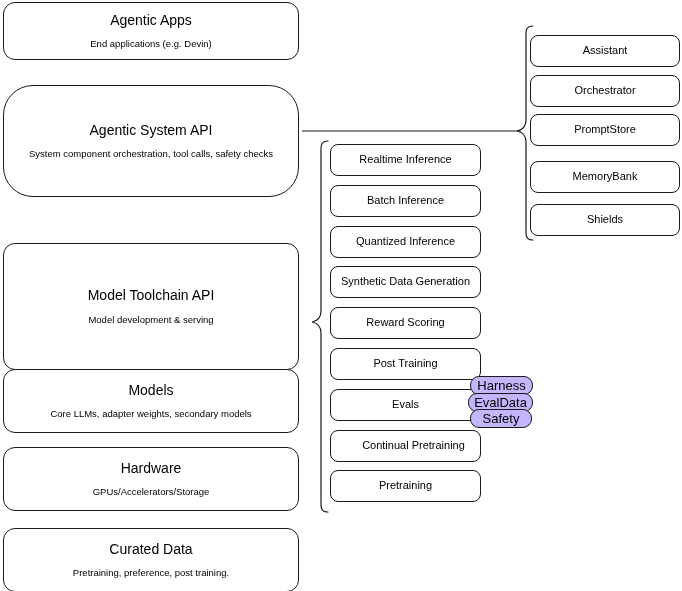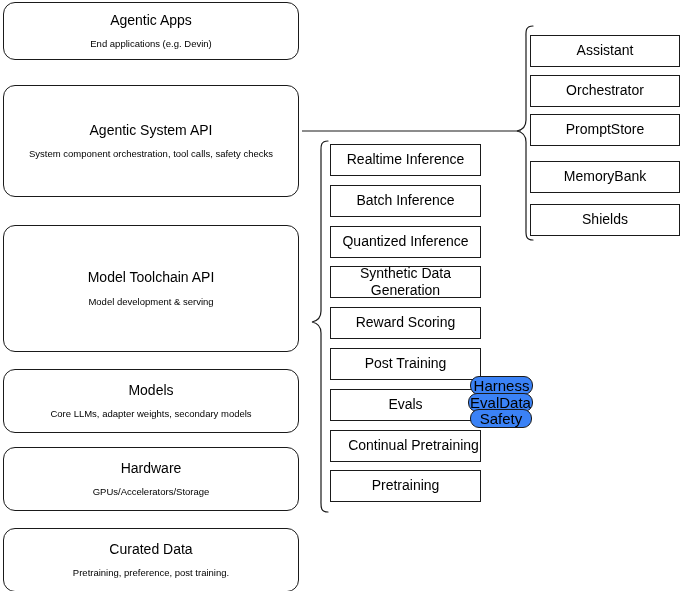--- a/index.html
+++ b/index.html
@@ -44,39 +44,39 @@
     font-size: 14px;
     color: #000;
   }
   .layer .sub {
     font-size: 9.5px;
     color: #000;
     margin-top: 9px;
   }
   
   .chip {
-    border-radius: 0;
+    border-radius: 8px;
     height: 32px;
-    font-size: 14px;
+    font-size: 11px;
   }
   .mid-chip { left: 330px; width: 151px; }
   .right-chip { left: 530px; width: 150px; }
 
   
   .badge {
     position: absolute;
     box-sizing: border-box;
     border: 1px solid #1a1a1a;
-    background: #3b82f6;
+    background: #c4b5fd;
     border-radius: 9px;
     height: 19px;
     display: flex;
     align-items: center;
     justify-content: center;
-    font-size: 15px;
+    font-size: 13px;
     color: #000;
     z-index: 5;
   }
 
   svg.lines {
     position: absolute;
     left: 0; top: 0;
     width: 682px;
     height: 591px;
     pointer-events: none;
@@ -97,26 +97,26 @@
     <path d="M533 26 C525 26 526 32 526 38 L526 120 C526 127 522 130 517 131 C522 132 526 135 526 142 L526 228 C526 234 525 240 533 240" stroke="#1a1a1a" stroke-width="1.2" fill="none" stroke-linecap="round"></path>
 
     <path d="M328 141 C320 141 321 147 321 153 L321 311 C321 318 317 321 312 322 C317 323 321 326 321 333 L321 500 C321 506 320 512 328 512" stroke="#1a1a1a" stroke-width="1.2" fill="none" stroke-linecap="round"></path>
   </svg>
 
   <div class="node layer" style="top:2px;height:58px;">
     <div class="title">Agentic Apps</div>
     <div class="sub">End applications (e.g. Devin)</div>
   </div>
 
-  <div class="node layer" style="top:85px;height:112px;">
+  <div class="node layer" style="top:85px;height:112px;border-radius:30px;">
     <div class="title">Agentic System API</div>
     <div class="sub">System component orchestration, tool calls, safety checks</div>
   </div>
 
-  <div class="node layer" style="top:225px;height:127px;">
+  <div class="node layer" style="top:243px;height:127px;">
     <div class="title">Model Toolchain API</div>
     <div class="sub">Model development &amp; serving</div>
   </div>
 
   <div class="node layer" style="top:369px;height:64px;">
     <div class="title">Models</div>
     <div class="sub">Core LLMs, adapter weights, secondary models</div>
   </div>
 
   <div class="node layer" style="top:447px;height:64px;">

